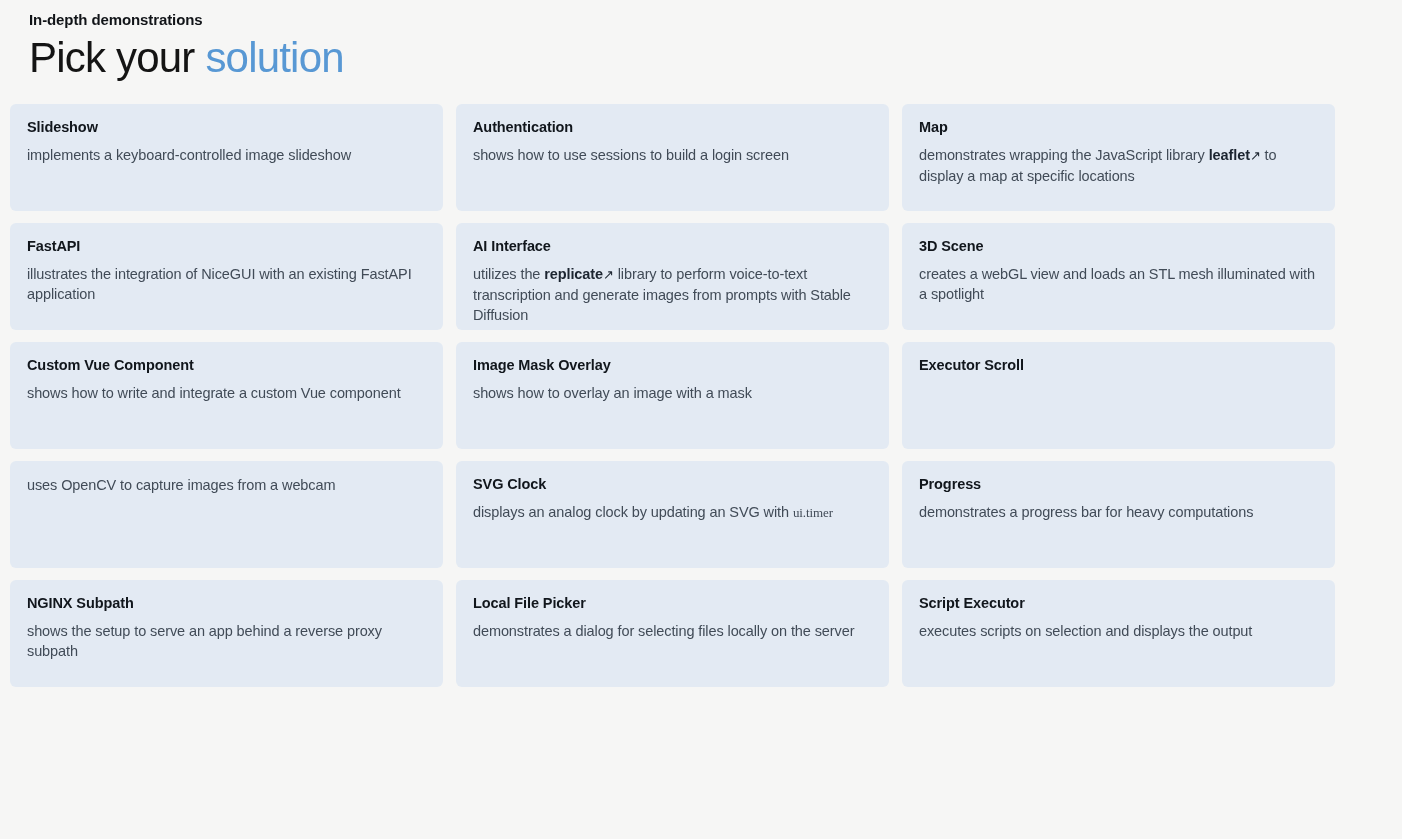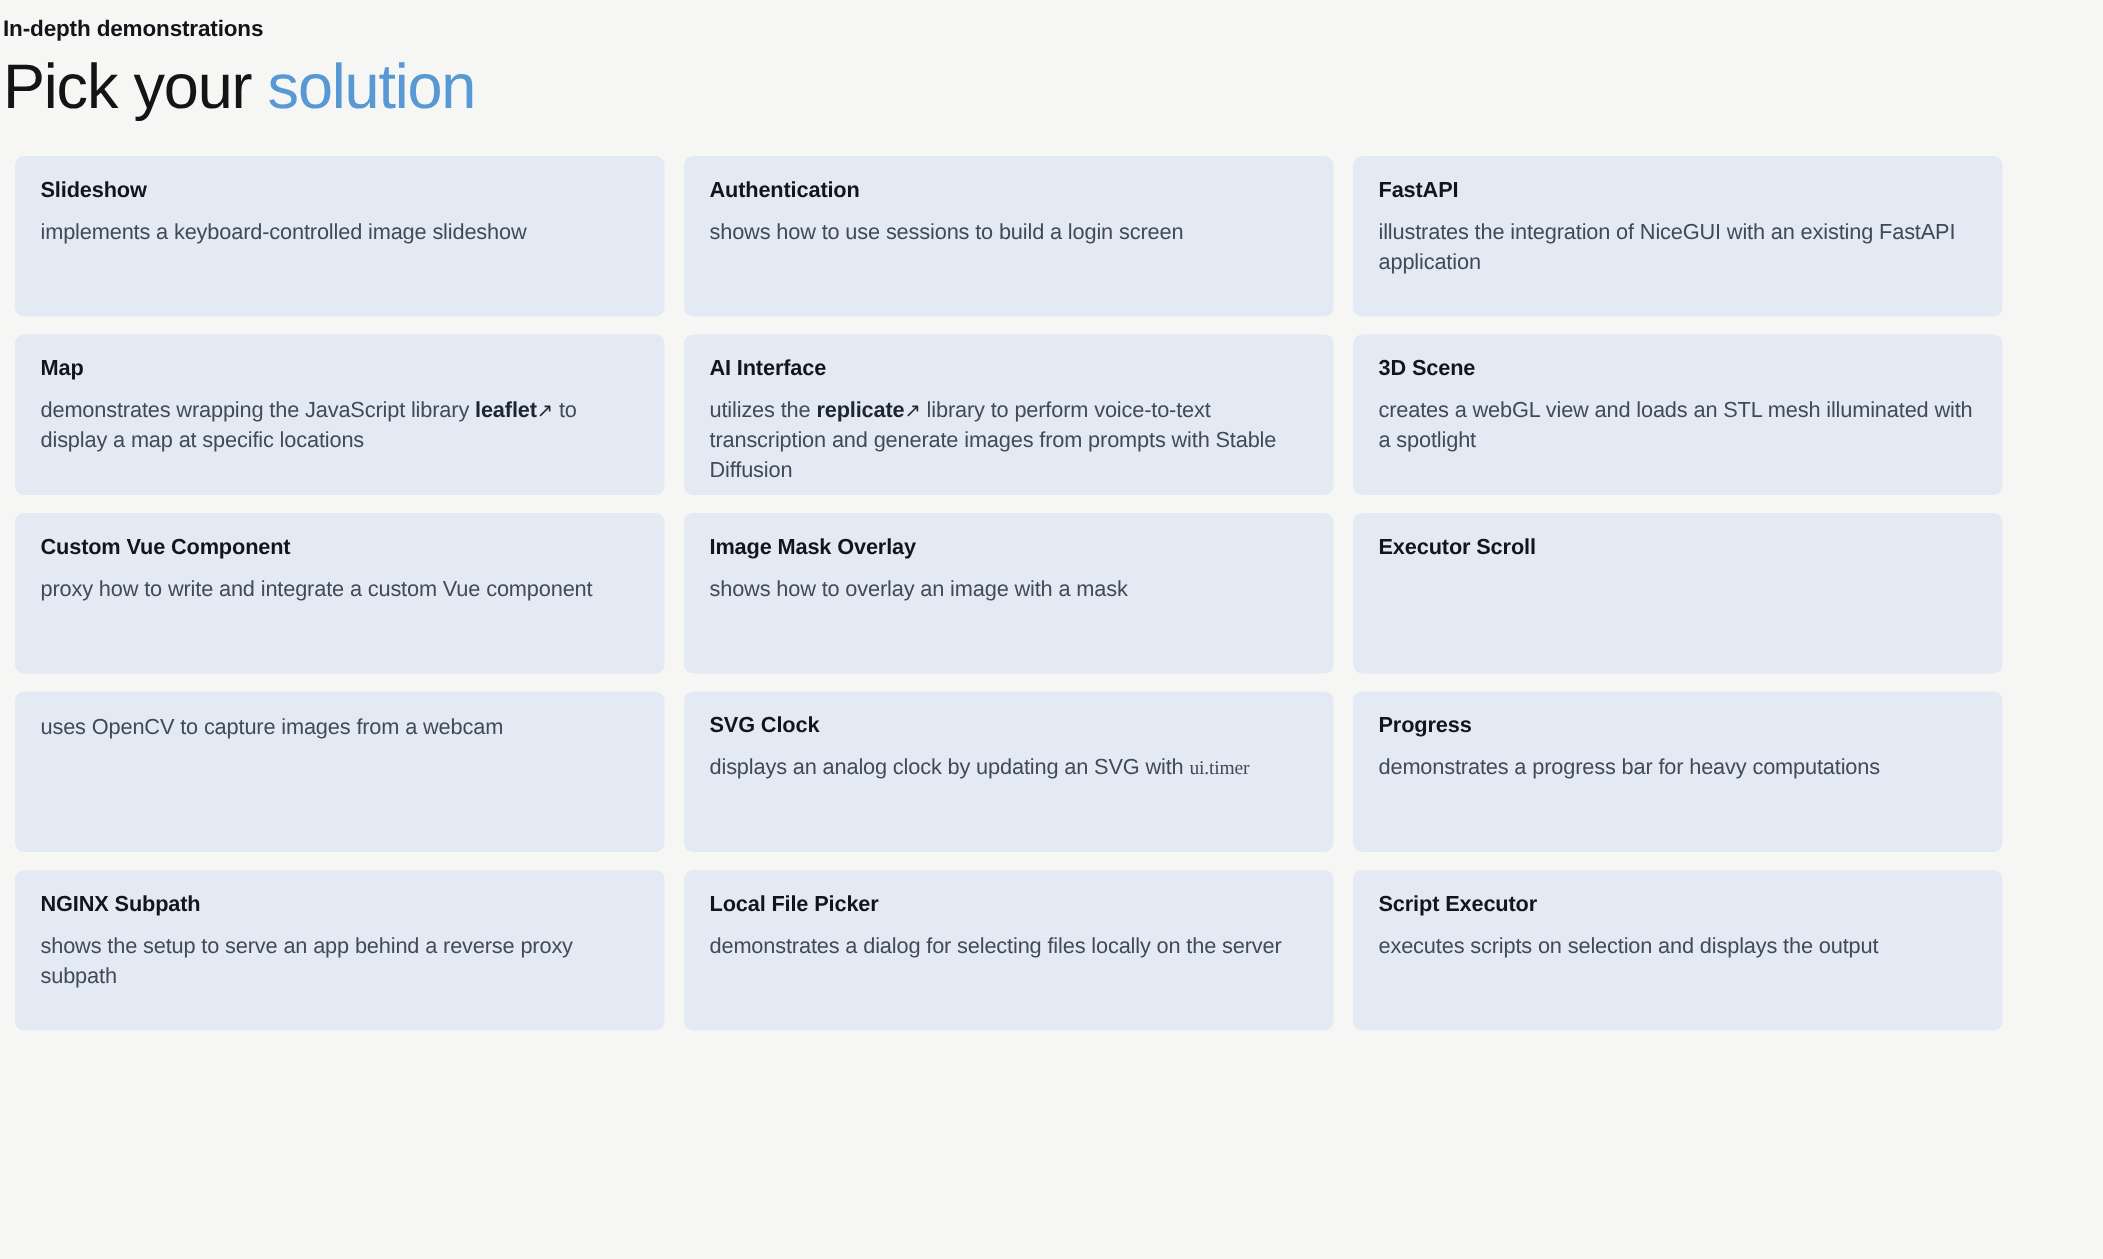--- a/index.html
+++ b/index.html
@@ -13,21 +13,21 @@
     font-family: "Liberation Sans", sans-serif;
     overflow: hidden;
   }
   .page {
     position: relative;
     width: 1402px;
     height: 839px;
     box-sizing: border-box;
   }
   .header {
-    padding: 10px 0 0 2px;
+    padding: 10px 0 0 29px;
   }
   .eyebrow {
     font-size: 15px;
     font-weight: bold;
     color: #111418;
     letter-spacing: -0.1px;
     line-height: 19px;
   }
   .headline {
     font-size: 42px;
@@ -105,38 +105,38 @@
   <div class="grid" id="grid">
       <div class="card">
         <div class="card-title">Slideshow</div>
         <div class="card-body"><span>implements a keyboard-controlled image slideshow</span></div>
       </div>
       <div class="card">
         <div class="card-title">Authentication</div>
         <div class="card-body"><span>shows how to use sessions to build a login screen</span></div>
       </div>
       <div class="card">
+        <div class="card-title">Map</div>
+        <div class="card-body"><span>demonstrates wrapping the JavaScript library </span><span class="link"><span>leaflet</span><span class="arrow">↗</span></span><span> to display a map at specific locations</span></div>
+      </div>
+      <div class="card">
         <div class="card-title">FastAPI</div>
         <div class="card-body"><span>illustrates the integration of NiceGUI with an existing FastAPI application</span></div>
-      </div>
-      <div class="card">
-        <div class="card-title">Map</div>
-        <div class="card-body"><span>demonstrates wrapping the JavaScript library </span><span class="link"><span>leaflet</span><span class="arrow">↗</span></span><span> to display a map at specific locations</span></div>
       </div>
       <div class="card">
         <div class="card-title">AI Interface</div>
         <div class="card-body"><span>utilizes the </span><span class="link"><span>replicate</span><span class="arrow">↗</span></span><span> library to perform voice-to-text transcription and generate images from prompts with Stable Diffusion</span></div>
       </div>
       <div class="card">
         <div class="card-title">3D Scene</div>
         <div class="card-body"><span>creates a webGL view and loads an STL mesh illuminated with a spotlight</span></div>
       </div>
       <div class="card">
         <div class="card-title">Custom Vue Component</div>
-        <div class="card-body"><span>proxy how to write and integrate a custom Vue component</span></div>
+        <div class="card-body"><span>shows how to write and integrate a custom Vue component</span></div>
       </div>
       <div class="card">
         <div class="card-title">Image Mask Overlay</div>
         <div class="card-body"><span>shows how to overlay an image with a mask</span></div>
       </div>
       <div class="card">
         <div class="card-title">Executor Scroll</div>
       </div>
       <div class="card">
         <div class="card-body"><span>uses OpenCV to capture images from a webcam</span></div>

